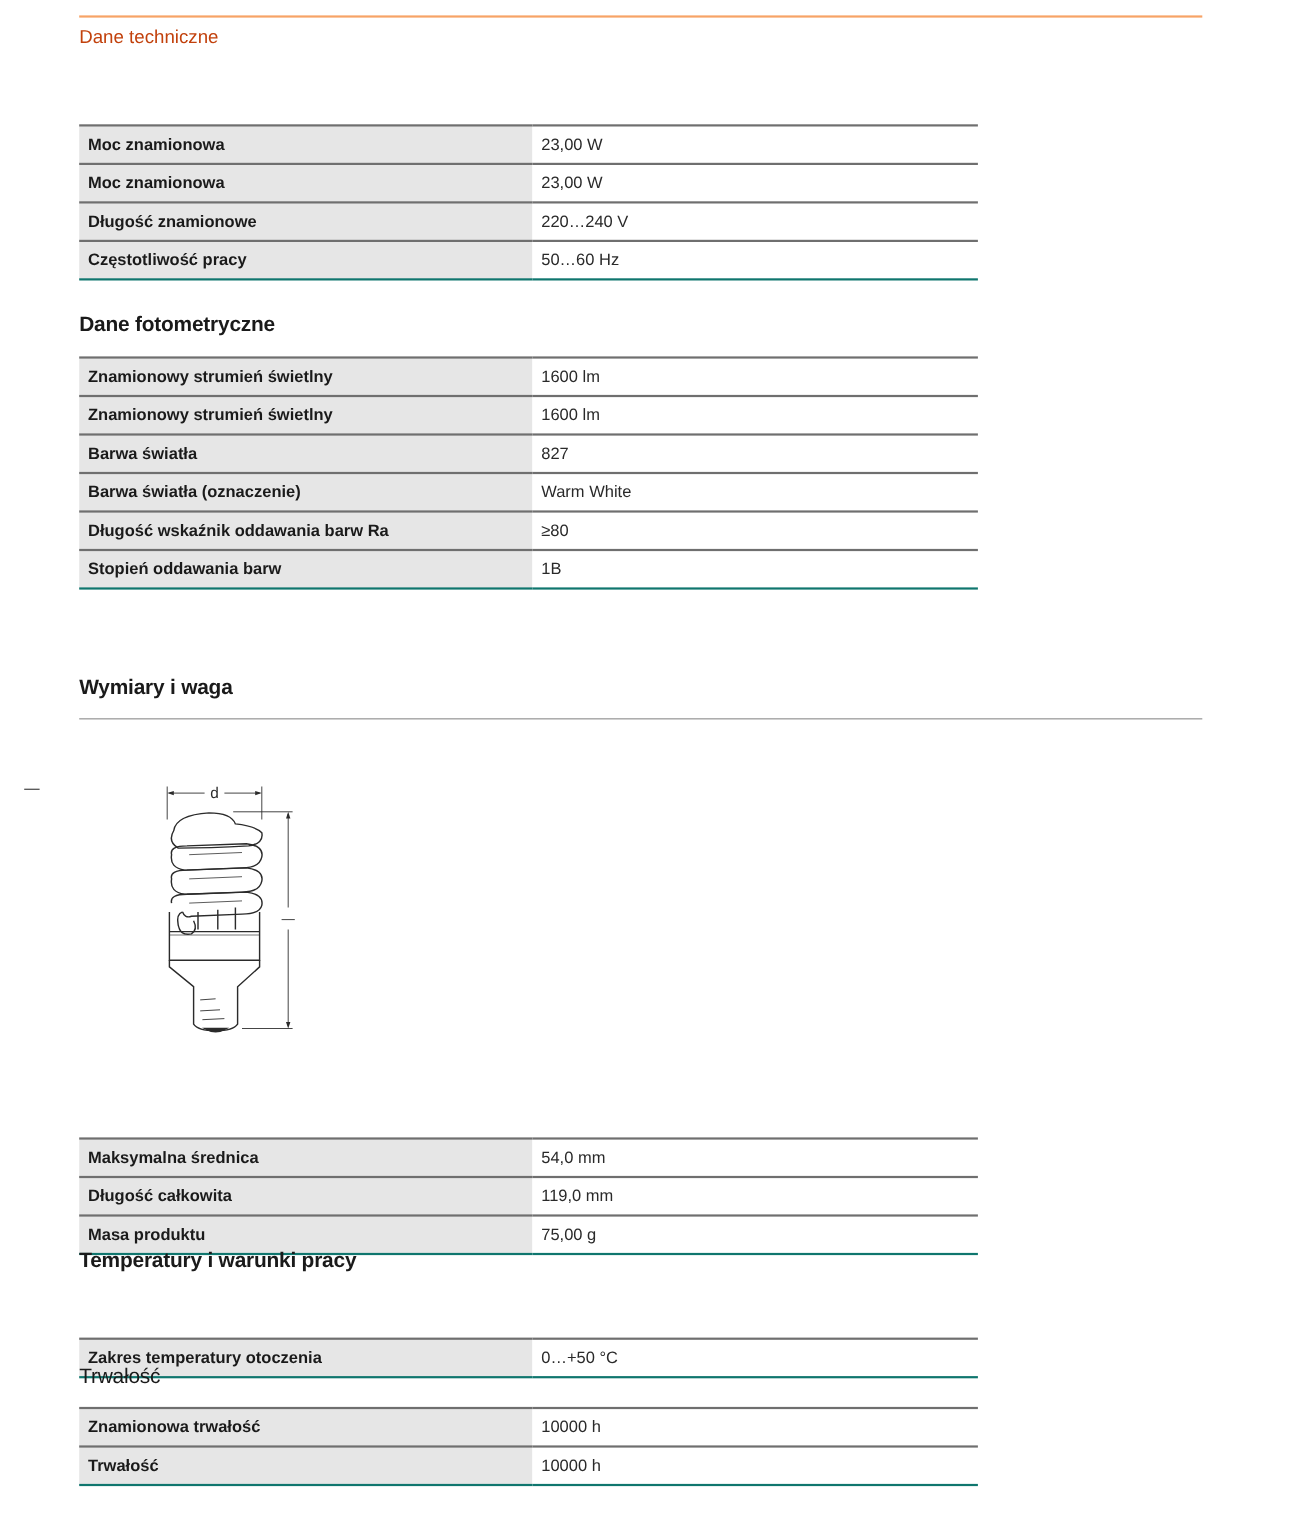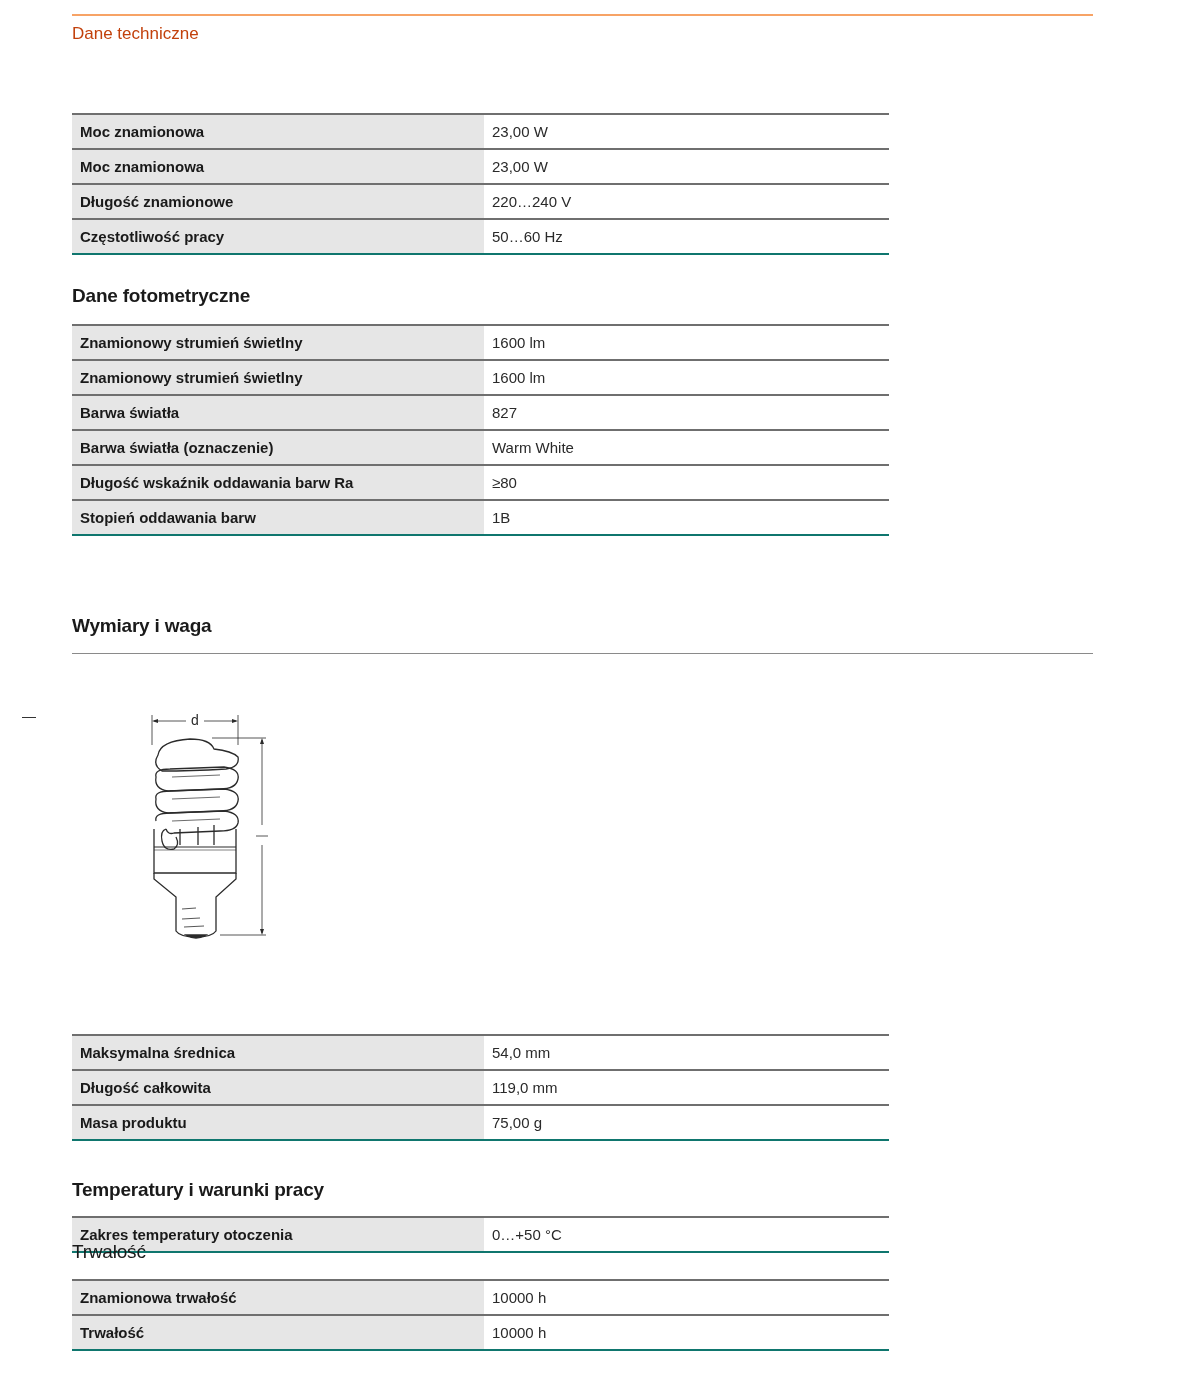--- a/index.html
+++ b/index.html
@@ -204,21 +204,21 @@
       <td class="label">Długość całkowita</td>
       <td class="value">119,0 mm</td>
     </tr>
     <tr>
       <td class="label">Masa produktu</td>
       <td class="value">75,00 g</td>
     </tr>
   </tbody>
 </table>
 
-<div class="heading" style="top:1179px;">Temperatury i warunki pracy</div>
+<div class="heading" style="top:1136px;">Temperatury i warunki pracy</div>
 <table class="spec" style="top:1216px;">
   <tbody>
     <tr>
       <td class="label">Zakres temperatury otoczenia</td>
       <td class="value">0…+50 °C</td>
     </tr>
   </tbody>
 </table>
 
 <div class="heading" style="top:1241px; font-weight:normal;">Trwałość</div>

